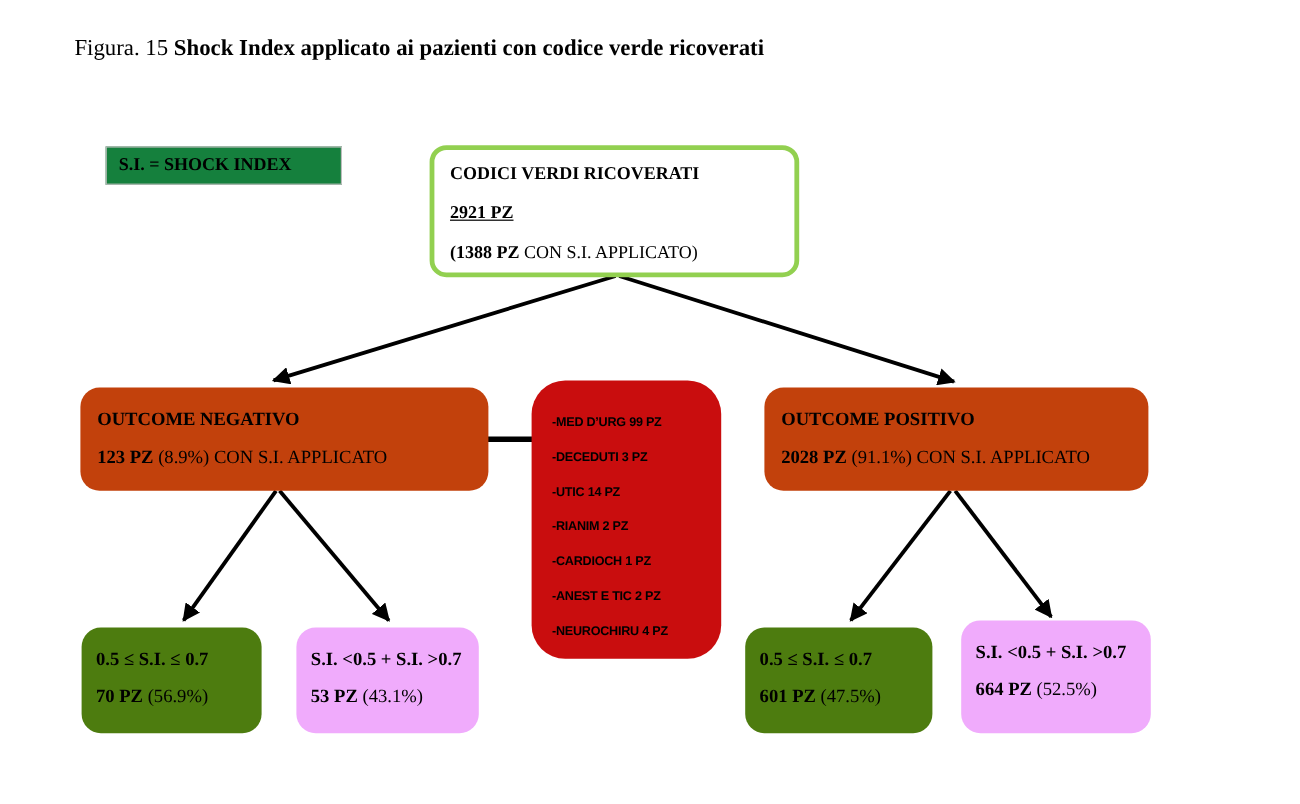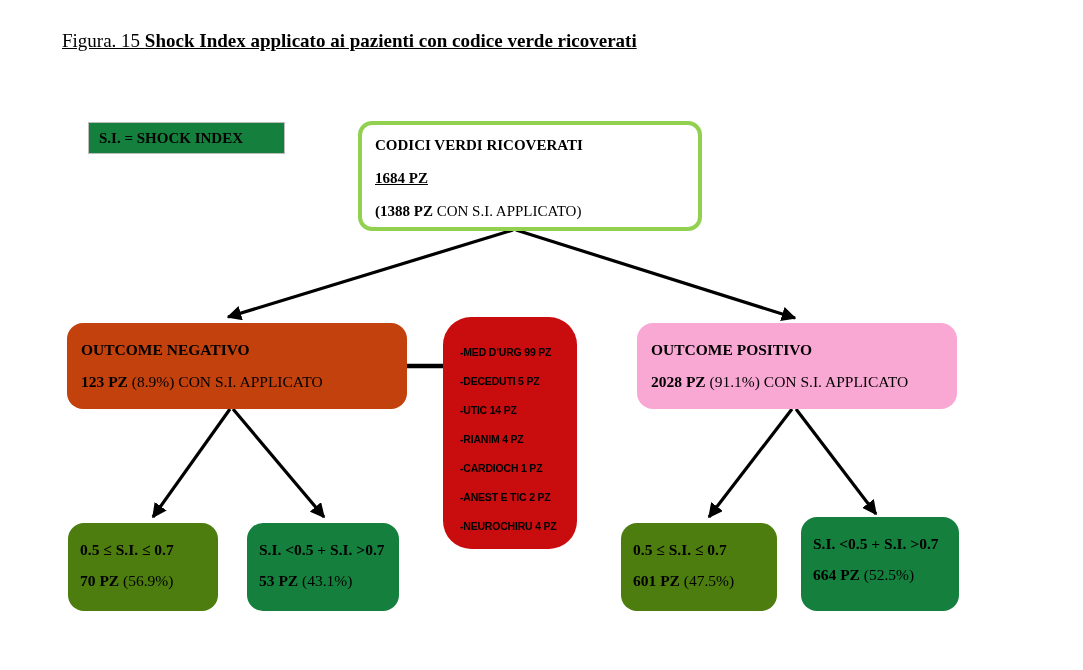--- a/index.html
+++ b/index.html
@@ -6,59 +6,59 @@
   .canvas{
     position:relative;
     width:1083px;height:670px;
     background:#ffffff;
     font-family:"Liberation Serif", serif;
     color:#000000;
     overflow:hidden;
   }
   .title{
     position:absolute;left:62px;top:30px;
-    font-size:19px;letter-spacing:0px;text-decoration:underline;
+    font-size:19px;letter-spacing:0px;
   }
   .title .bold{font-weight:bold;}
   .arrows{position:absolute;left:0;top:0;width:1083px;height:670px;pointer-events:none;}
   .box{position:absolute;box-sizing:border-box;font-size:15px;line-height:32px;}
   .bold{font-weight:bold;}
   .underline{text-decoration:underline;}
 
   .legend-box{
     left:88px;top:122px;width:197px;height:32px;
     background:#15803d;border:1px solid #bdbdbd;
     font-weight:bold;font-size:15px;line-height:30px;
     padding-left:10px;
   }
   .root-box{
-    left:358px;top:121px;width:344px;height:110px;
+    left:358px;top:121px;width:308px;height:110px;
     background:#ffffff;border:4px solid #92d050;border-radius:14px;
     padding:4px 0 0 13px;line-height:33px;
   }
   .outcome-box{
     height:86px;border-radius:16px;
     padding:11px 0 0 14px;line-height:32px;font-size:15.5px;
   }
   .negative-box{left:67px;top:323px;width:340px;background:#c2410c;}
-  .positive-box{left:637px;top:323px;width:320px;background:#f9a8d4;}
+  .positive-box{left:637px;top:323px;width:320px;background:#c2410c;}
   .detail-box{
-    left:443px;top:317px;width:134px;height:232px;
+    left:443px;top:317px;width:158px;height:232px;
     background:#c90d0e;border-radius:28px;
     padding:21px 0 0 17px;
     font-family:"Liberation Sans", sans-serif;
     font-weight:bold;font-size:10.5px;line-height:29px;
     letter-spacing:-0.2px;color:#000000;
   }
   .leaf-box{
     height:88px;border-radius:16px;
     padding:11px 0 0 12px;line-height:31px;font-size:15.5px;
   }
   .yellow{background:#4d7c0f;}
-  .red{background:#15803d;}
+  .red{background:#f0abfc;}
   .neg-in{left:68px;top:523px;width:150px;}
   .neg-out{left:247px;top:523px;width:152px;}
   .pos-in{left:621px;top:523px;width:156px;}
   .pos-out{left:801px;top:517px;width:158px;height:94px;}
 </style>
 </head>
 <body>
 
 <div class="canvas">
 
@@ -80,34 +80,34 @@
     <line x1="796" y1="409" x2="876" y2="514" stroke="#000" stroke-width="3.2" marker-end="url(#ah)"></line>
     <line x1="396" y1="366" x2="444" y2="366" stroke="#000" stroke-width="4.5"></line>
   </svg>
 
   <div class="box legend-box">
     <span>S.I. = SHOCK INDEX</span>
   </div>
 
   <div class="box root-box">
     <div class="bold">CODICI VERDI RICOVERATI</div>
-    <div class="bold underline">1684 PZ</div>
+    <div class="bold underline">2921 PZ</div>
     <div><span class="bold">(1388 PZ</span><span> CON S.I. APPLICATO)</span></div>
   </div>
 
   <div class="box outcome-box negative-box">
     <div class="bold">OUTCOME NEGATIVO</div>
     <div><span class="bold">123 PZ</span><span> (8.9%) CON S.I. APPLICATO</span></div>
   </div>
 
   <div class="box detail-box">
     <div>-MED D’URG 99 PZ</div>
-    <div>-DECEDUTI 5 PZ</div>
+    <div>-DECEDUTI 3 PZ</div>
     <div>-UTIC 14 PZ</div>
-    <div>-RIANIM 4 PZ</div>
+    <div>-RIANIM 2 PZ</div>
     <div>-CARDIOCH 1 PZ</div>
     <div>-ANEST  E TIC 2 PZ</div>
     <div>-NEUROCHIRU 4 PZ</div>
   </div>
 
   <div class="box outcome-box positive-box">
     <div class="bold">OUTCOME POSITIVO</div>
     <div><span class="bold">2028 PZ</span><span> (91.1%) CON S.I. APPLICATO</span></div>
   </div>
 

